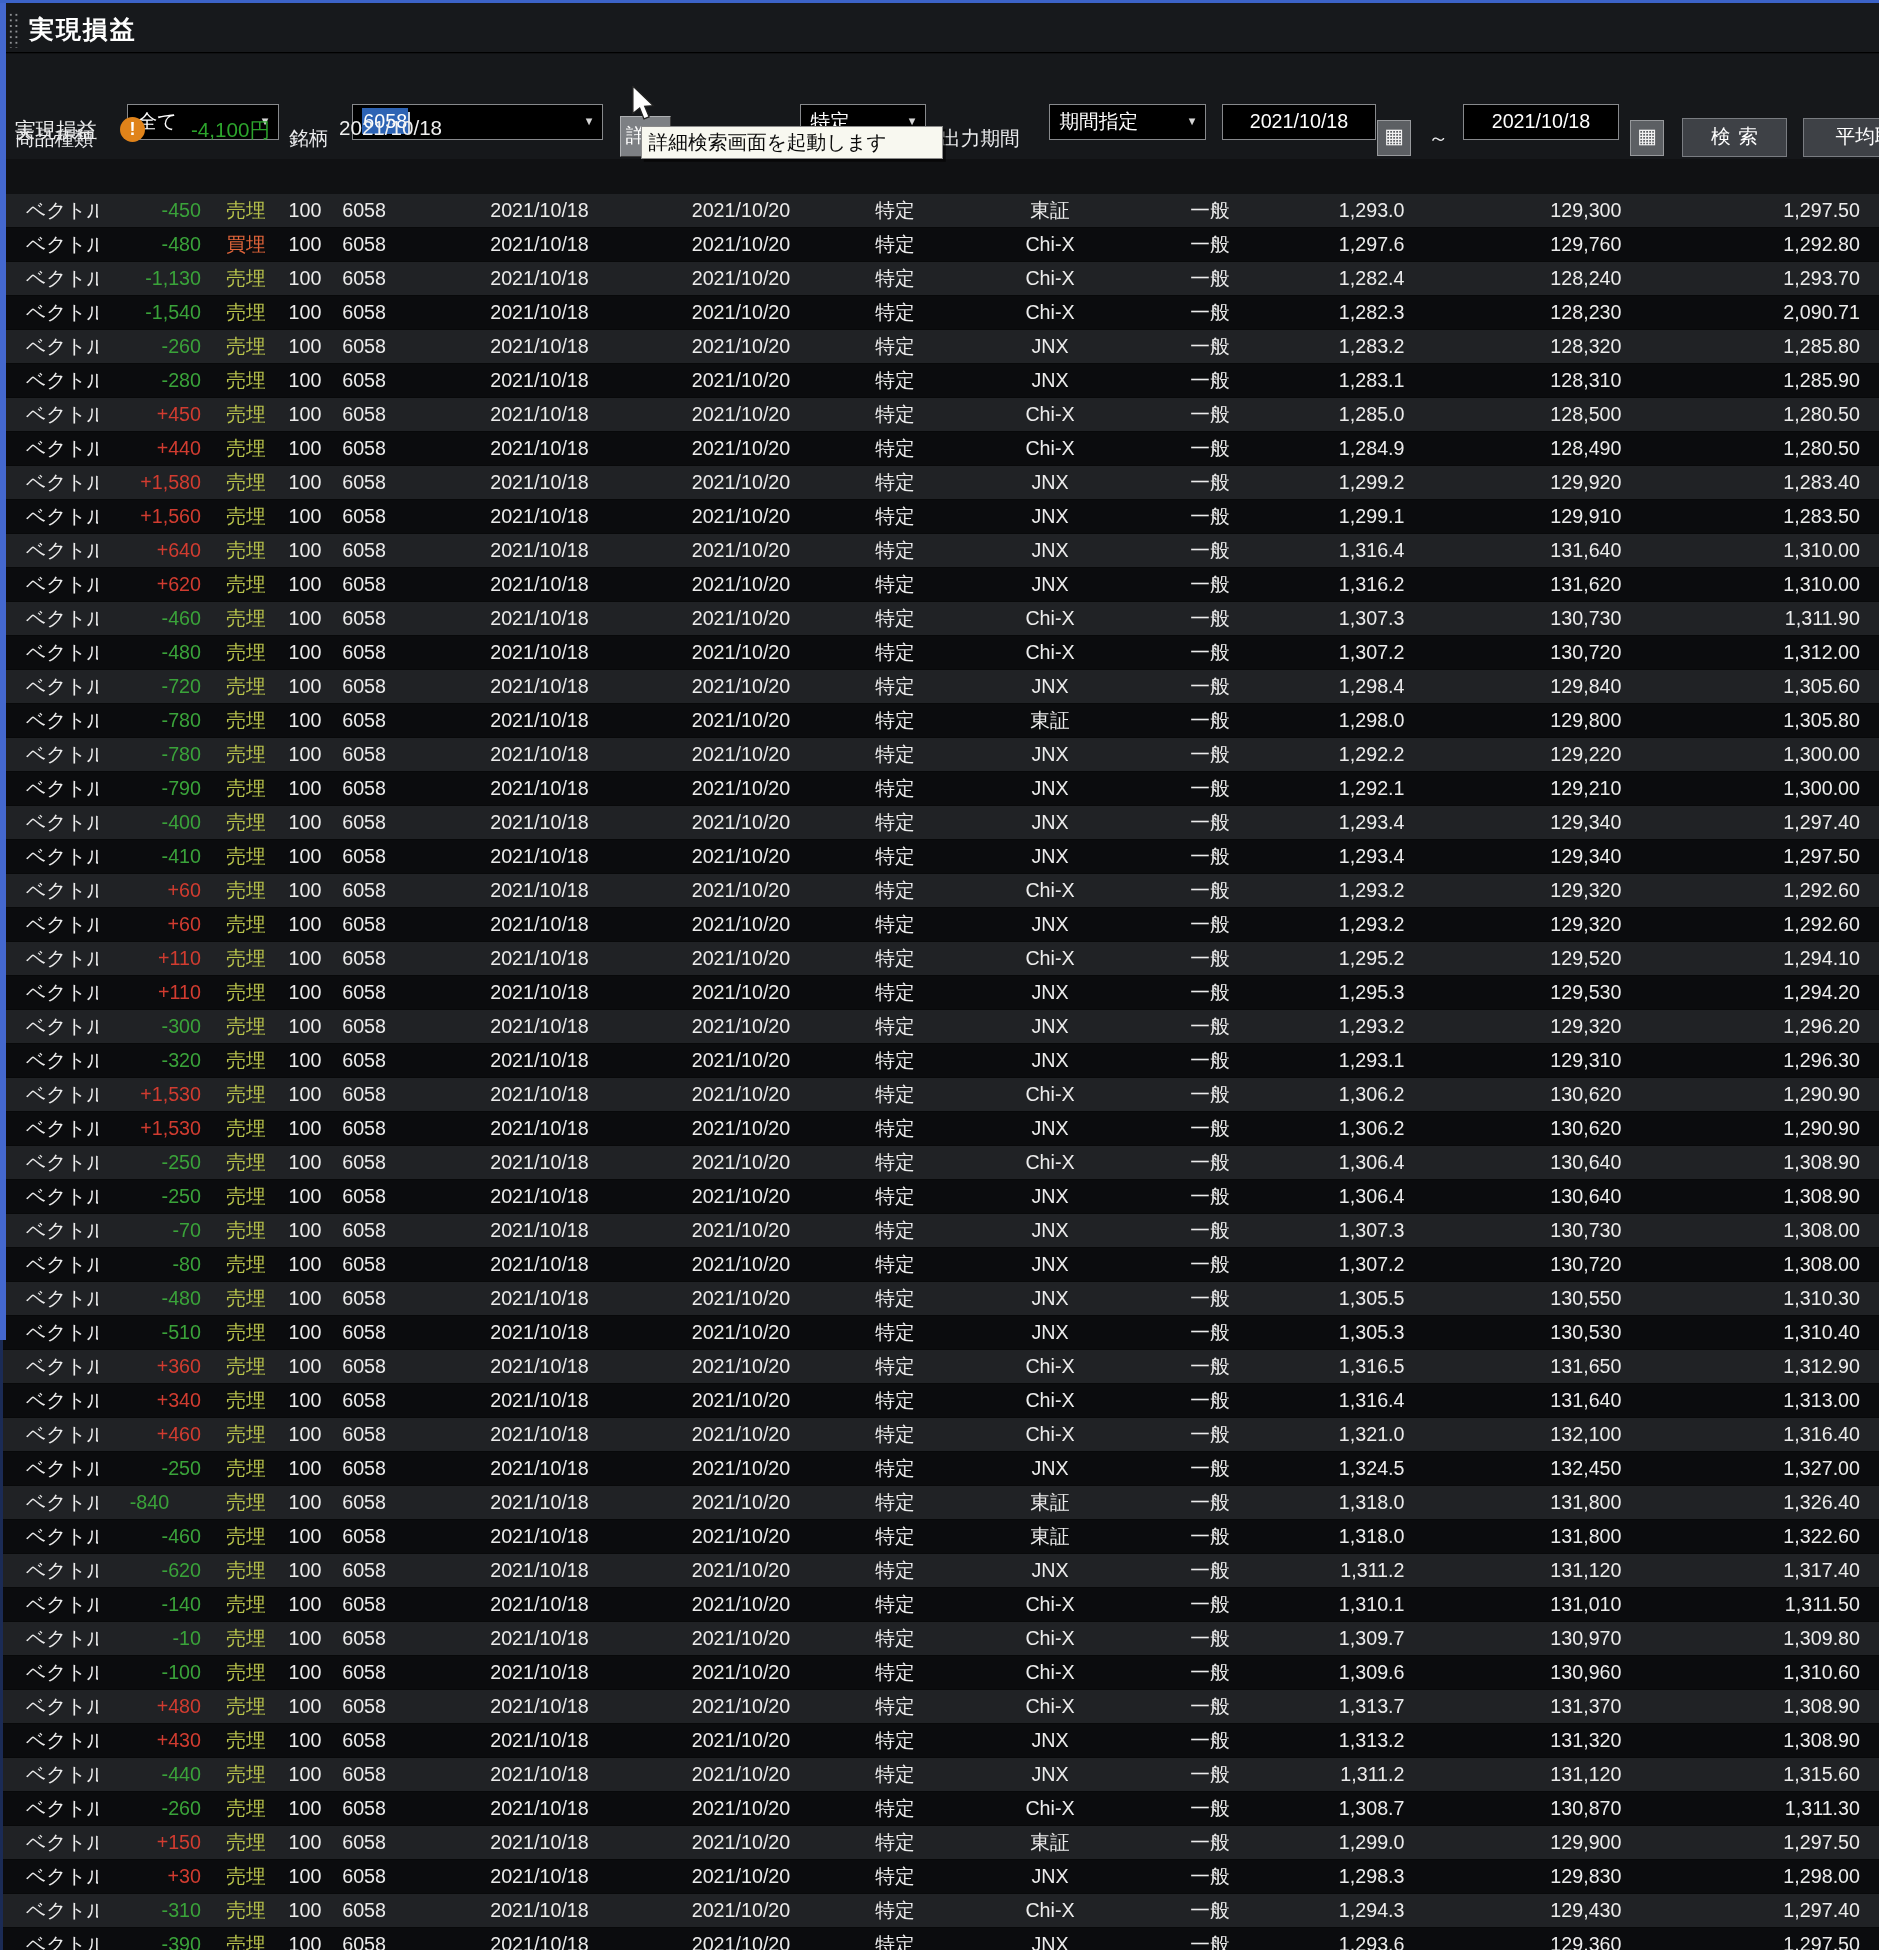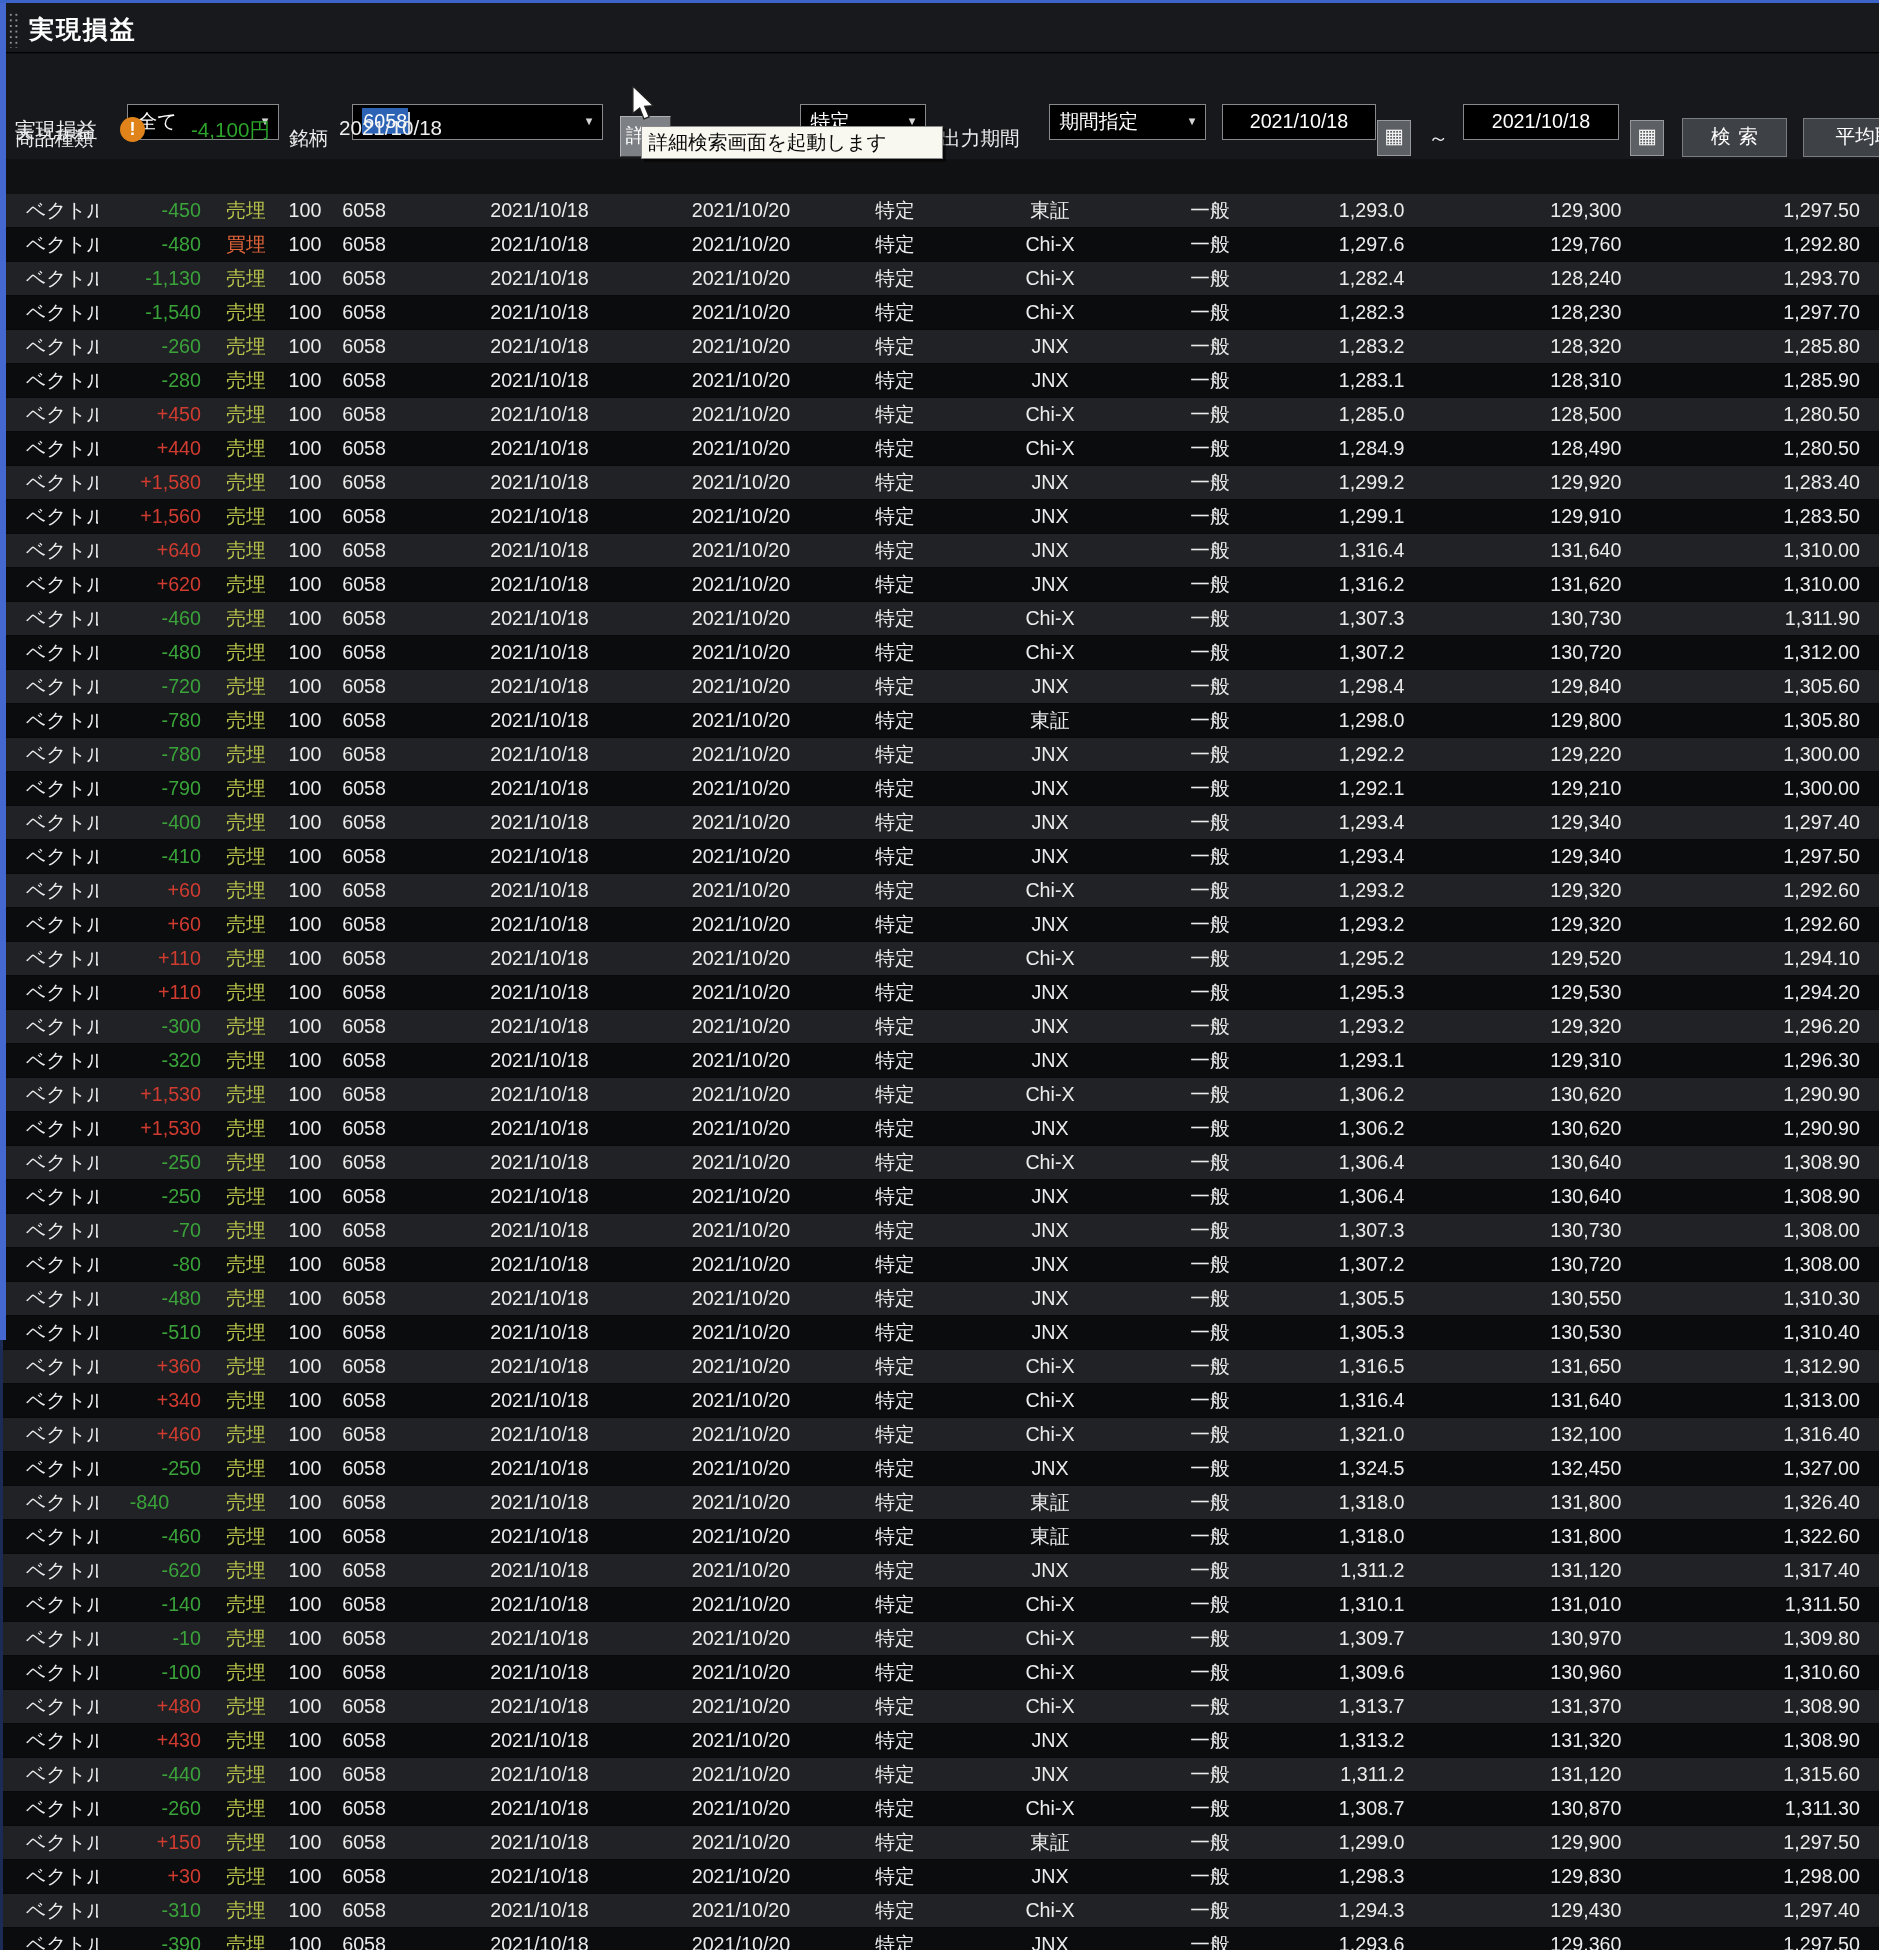--- a/index.html
+++ b/index.html
@@ -181,21 +181,21 @@
         <div class="tcell ac trade-sell" style="width: 66px;">売埋</div>
         <div class="tcell ac" style="width: 52px;">100</div>
         <div class="tcell al" style="width: 100px; padding-left: 11.2px;">6058</div>
         <div class="tcell ac" style="width: 217px;">2021/10/18</div>
         <div class="tcell ac" style="width: 186px;">2021/10/20</div>
         <div class="tcell ac" style="width: 122px;">特定</div>
         <div class="tcell ac" style="width: 188px;">Chi-X</div>
         <div class="tcell ac" style="width: 132px;">一般</div>
         <div class="tcell ar" style="width: 151px; padding-right: 22.5px;">1,282.3</div>
         <div class="tcell ar" style="width: 216px; padding-right: 21.5px;">128,230</div>
-        <div class="tcell ar" style="width: 236px; padding-right: 19px;">1,297.70</div>
+        <div class="tcell ar" style="width: 236px; padding-right: 19px;">2,090.71</div>
       </div>
       <div class="trow odd">
         <div class="tcell al" style="width: 98px; padding-left: 26px;">ベクトル</div>
         <div class="tcell ar pl-neg" style="width: 115px; padding-right: 12px;">-260</div>
         <div class="tcell ac trade-sell" style="width: 66px;">売埋</div>
         <div class="tcell ac" style="width: 52px;">100</div>
         <div class="tcell al" style="width: 100px; padding-left: 11.2px;">6058</div>
         <div class="tcell ac" style="width: 217px;">2021/10/18</div>
         <div class="tcell ac" style="width: 186px;">2021/10/20</div>
         <div class="tcell ac" style="width: 122px;">特定</div>

